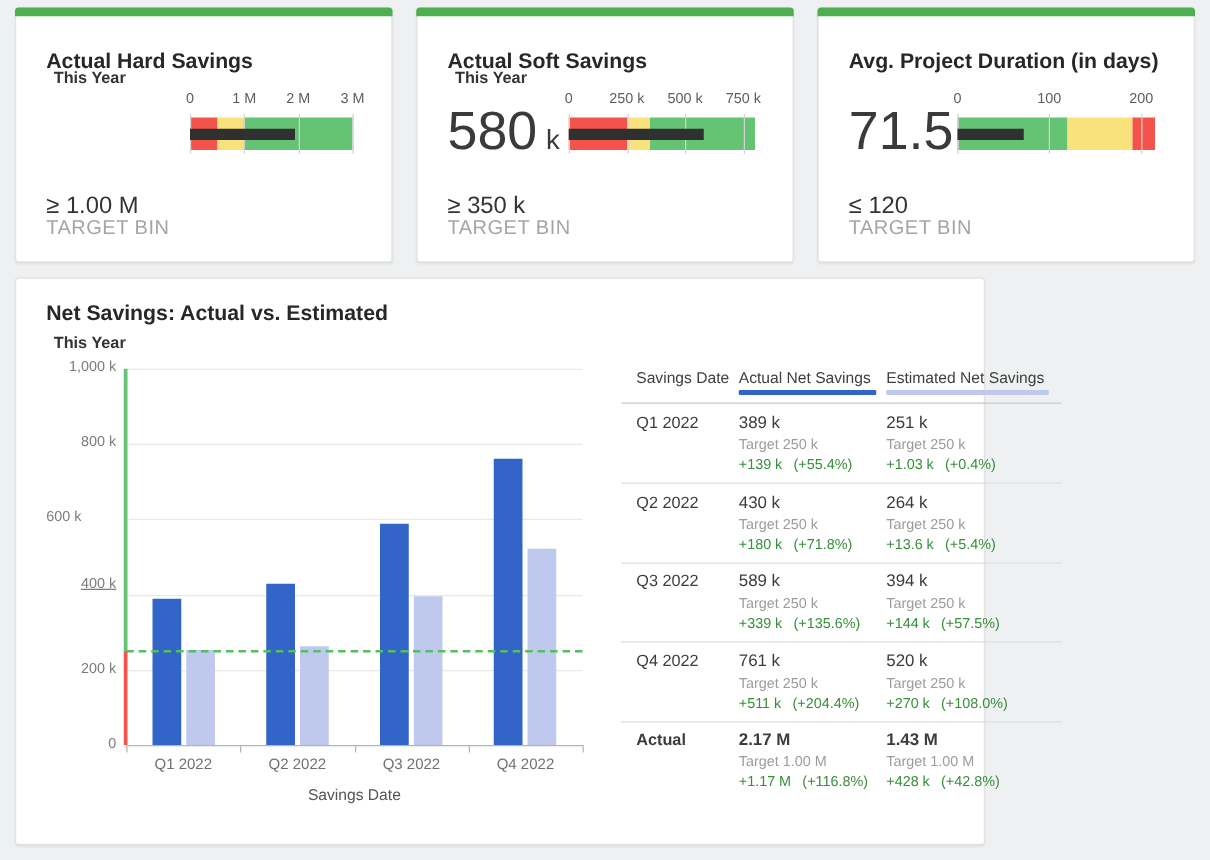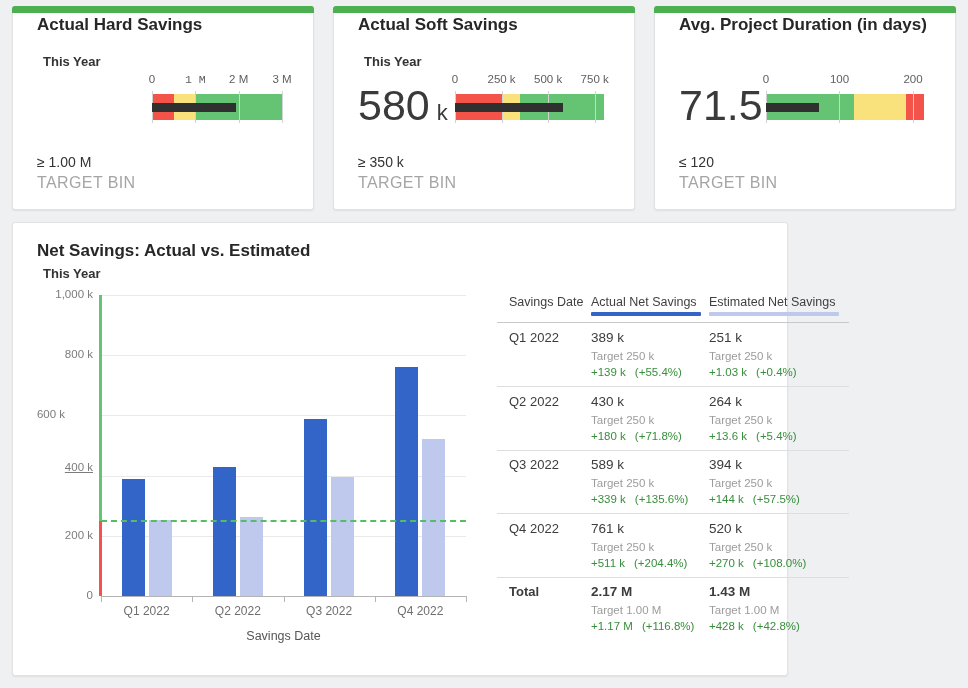--- a/index.html
+++ b/index.html
@@ -12,28 +12,28 @@
   .card{
     position:absolute;background:#ffffff;
     border:1px solid #e2e2e2;border-radius:3px;
     box-shadow:0 1px 2px rgba(0,0,0,.07);
     box-sizing:border-box;
   }
   .kpi-card{width:302px;height:204px;top:6px;}
   #kpi-0{left:12px;} #kpi-1{left:333px;} #kpi-2{left:654px;}
   .accent{position:absolute;top:-1px;left:-1px;right:-1px;height:7px;border-radius:3px 3px 0 0;}
   .card h2{
-    position:absolute;left:24px;top:8px;margin:0;
+    position:absolute;left:24px;top:32px;margin:0;
     font-size:17px;font-weight:600;color:#272727;white-space:nowrap;
   }
   .subtitle{position:absolute;left:30px;top:47px;font-size:13px;font-weight:600;color:#333333;}
   .big-value{position:absolute;left:24px;top:74px;font-size:43px;font-weight:300;color:#3a3a3a;line-height:48px;}
   .big-value .unit{font-size:22px;font-weight:300;margin-left:7px;}
   .tb-label{position:absolute;left:24px;top:132px;font-size:16px;color:#a5a5a5;letter-spacing:.4px;margin-top:35px;}
-  .tb-value{position:absolute;left:24px;top:147px;font-size:14px;color:#333333;}
+  .tb-value{position:absolute;left:24px;top:147px;font-size:19px;color:#333333;}
   
   .bullet{position:absolute;height:56px;}
   .bullet .tick-label{position:absolute;top:0;font-size:11.5px;color:#5e5e5e;transform:translateX(-50%);white-space:nowrap;}
   .bullet .tick-line{position:absolute;top:18px;height:32px;width:1px;background:#d2d2d2;}
   .bullet .seg{position:absolute;top:21px;height:26px;}
   .bullet .measure{position:absolute;top:30px;height:9px;background:#303030;}
   
   .main-card{left:12px;top:222px;width:776px;height:454px;}
   .main-card h2{top:18px;}
   .main-card .subtitle{top:43px;}
@@ -73,21 +73,21 @@
     <div class="bullet" style="left:139px;top:66px;width:130px;">
         <div class="seg" style="left: 0%; width: 16.6667%; background: rgb(244, 83, 74);"></div>
         <div class="seg" style="left: 16.6667%; width: 16.6667%; background: rgb(249, 226, 124);"></div>
         <div class="seg" style="left: 33.3333%; width: 66.6667%; background: rgb(101, 195, 116);"></div>
         <div class="tick-line" style="left: 0%;"></div>
         <div class="tick-line" style="left: 33.3333%;"></div>
         <div class="tick-line" style="left: 66.6667%;"></div>
         <div class="tick-line" style="left: 100%;"></div>
         <div class="measure" style="left: 0%; width: 64.6667%;"></div>
         <div class="tick-label" style="left: 0%;">0</div>
-        <div class="tick-label" style="left: 33.3333%; font-family: Liberation Mono, monospace;">1 M</div>
+        <div class="tick-label" style="left: 33.3333%;">1 M</div>
         <div class="tick-label" style="left: 66.6667%;">2 M</div>
         <div class="tick-label" style="left: 100%;">3 M</div>
       </div>
     <div class="tb-label">TARGET BIN</div>
     <div class="tb-value">≥ 1.00 M</div>
   </section>
 
   <section class="card kpi-card" id="kpi-1">
     <div class="accent" style="background: rgb(76, 175, 80);"></div>
     <h2>Actual Soft Savings</h2>
@@ -218,21 +218,21 @@
           <div class="cval">761 k</div>
           <div class="ctarget">Target 250 k</div>
           <div class="cdelta"><span>+511 k</span><span class="pct">(+204.4%)</span></div>
         </div>
         <div class="cell" style="left: 212px; top: 226.1px;">
           <div class="cval">520 k</div>
           <div class="ctarget">Target 250 k</div>
           <div class="cdelta"><span>+270 k</span><span class="pct">(+108.0%)</span></div>
         </div>
         <div class="divider" style="top: 282.1px;"></div>
-        <div class="rlabel total-txt" style="left: 12px; top: 289px;">Total</div>
+        <div class="rlabel total-txt" style="left: 12px; top: 289px;">Actual</div>
         <div class="cell" style="left: 94px; top: 289px;">
           <div class="cval total-txt">2.17 M</div>
           <div class="ctarget">Target 1.00 M</div>
           <div class="cdelta"><span>+1.17 M</span><span class="pct">(+116.8%)</span></div>
         </div>
         <div class="cell" style="left: 212px; top: 289px;">
           <div class="cval total-txt">1.43 M</div>
           <div class="ctarget">Target 1.00 M</div>
           <div class="cdelta"><span>+428 k</span><span class="pct">(+42.8%)</span></div>
         </div>

